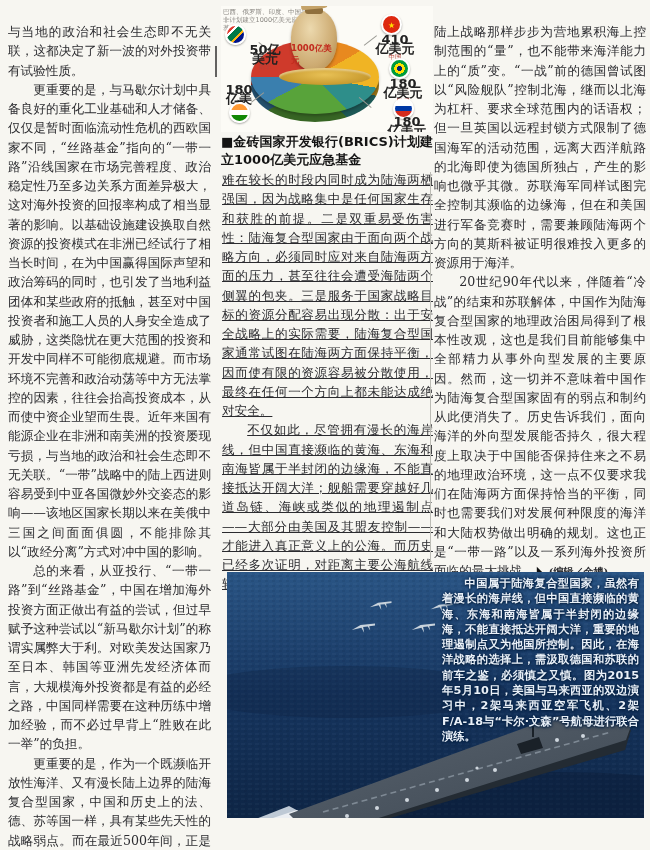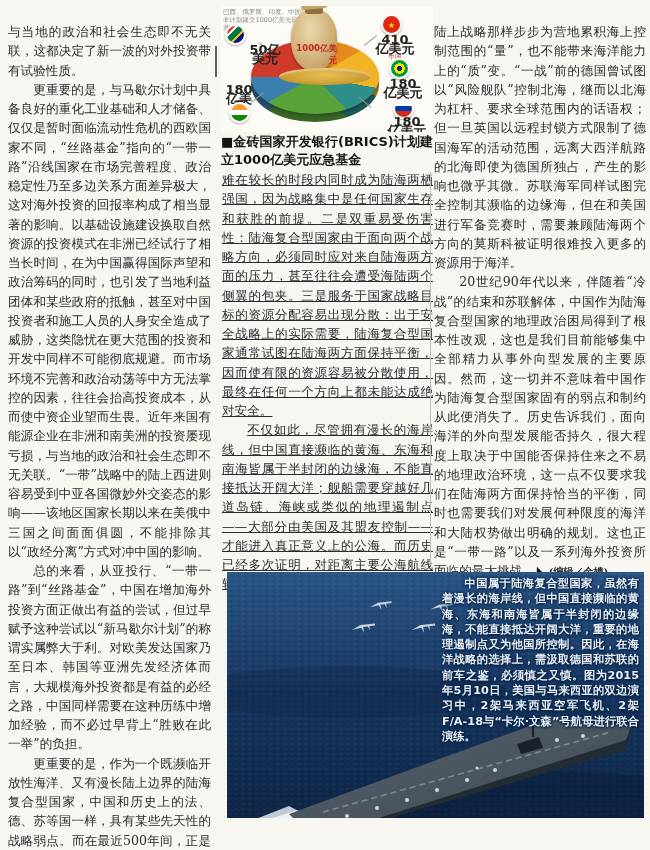--- a/index.html
+++ b/index.html
@@ -31,21 +31,21 @@
           #2e8e8a 190deg 225deg, #58a33a 225deg 332deg, #3a7fae 332deg 360deg); }
   #donut-side { top:42px; filter:brightness(.62); }
   #donut-top  { top:34px; box-shadow: 0 2px 3px rgba(0,0,0,.25); }
   #bag { position:absolute; left:70px; top:3px; width:46px; height:62px;
         background: radial-gradient(ellipse at 42% 32%, #ecd9ae, #cdab72 62%, #a8834a);
         border-radius: 46% 46% 48% 48%; box-shadow:0 2px 3px rgba(0,0,0,.3); }
   #bag:before { content:""; position:absolute; left:14px; top:-2px; width:18px; height:7px;
         background:#8f6f3d; border-radius:3px; }
   #bag:after { content:""; position:absolute; left:10px; top:-8px; width:26px; height:8px;
         background:#c5a369; border-radius:50% 50% 20% 20%; transform:rotate(-6deg); }
-  #bag-label { position:absolute; left:0; top:34px; width:100%; text-align:right;
+  #bag-label { position:absolute; left:0; top:34px; width:100%; text-align:left;
         font-family:"DejaVu Sans",sans-serif; font-weight:bold; font-size:8.5px; color:#c22a1e; }
   #coins { position:absolute; left:58px; top:62px; width:92px; height:17px; border-radius:50%;
         background: radial-gradient(ellipse at 50% 40%, #e8c156, #c89a2e 70%, #9c7420);
         box-shadow: inset 0 2px 2px rgba(255,255,255,.4); }
   .flag { position:absolute; width:21px; height:21px; border-radius:50%;
         border:2px solid #fff; box-shadow:0 1px 2px rgba(0,0,0,.35); overflow:hidden; }
   .flag-za { background: linear-gradient(135deg,#e03c31 0 26%,#ffffff 26% 34%,#007847 34% 58%,#fcb514 58% 66%,#001489 66% 100%); }
   .flag-cn { background:#de2910; color:#ffde00; font-size:8px; line-height:19px; text-align:center; font-family:"DejaVu Sans",sans-serif; }
   .flag-br { background: radial-gradient(circle at 50% 50%, #002776 0 21%, #ffdf00 21% 44%, #009c3b 44%); }
   .flag-ru { background: linear-gradient(#ffffff 0 34%, #0039a6 34% 67%, #d52b1e 67%); }

